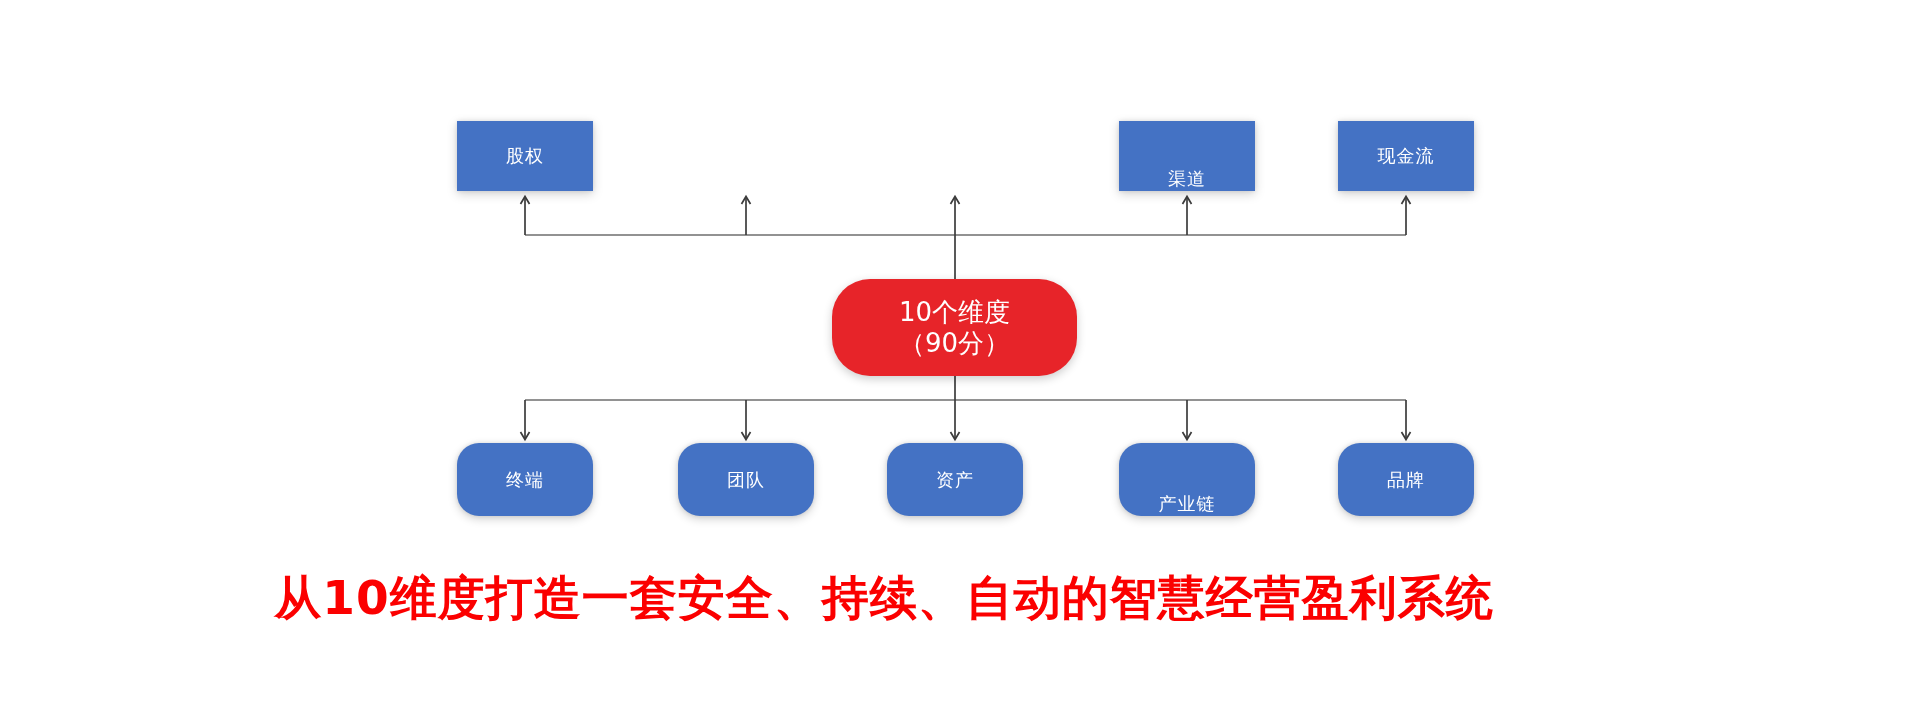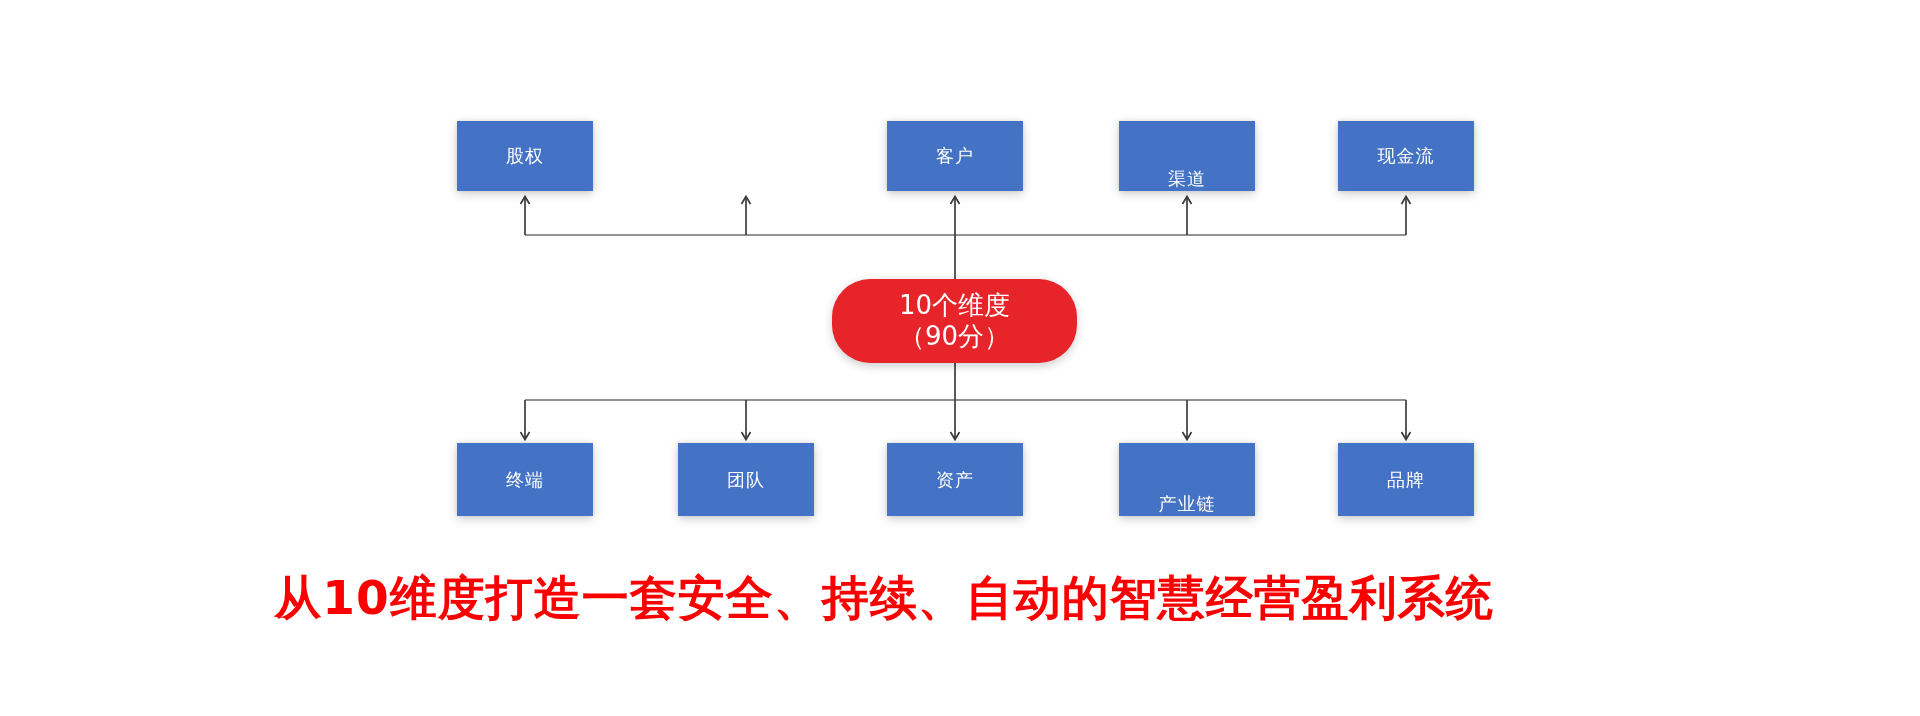--- a/index.html
+++ b/index.html
@@ -24,24 +24,24 @@
   .connectors line.bus{stroke:var(--bus-color);}
   #arrowhead path{stroke:var(--line-color);stroke-width:1.7;fill:none;}
   .node{
     position:absolute;width:136px;
     display:flex;align-items:center;justify-content:center;
     background:var(--node-fill);color:var(--node-text);
     font-size:18px;letter-spacing:1px;
     box-shadow:0 3px 10px rgba(0,0,0,0.18),0 0 4px rgba(0,0,0,0.10);
   }
   .node.top{top:121px;height:70px;}
-  .node.bottom{top:443px;height:73px;}
+  .node.bottom{top:443px;height:73px;border-radius:22px;}
   .n1{left:457px;} .n2{left:678px;} .n3{left:887px;} .n4{left:1119px;align-items:flex-end;} .n5{left:1338px;}
   .badge{
-    position:absolute;left:832px;top:279px;width:245px;height:84px;
+    position:absolute;left:832px;top:279px;width:245px;height:97px;
     background:var(--badge-fill);color:var(--badge-text);
     border-radius:38px;
     display:flex;flex-direction:column;align-items:center;justify-content:center;
     font-size:26px;line-height:31px;
     box-shadow:0 3px 10px rgba(0,0,0,0.20);
   }
   .title{
     position:absolute;left:0;top:567px;width:1768px;
     text-align:center;
     color:var(--title-color);
@@ -74,23 +74,20 @@
     <line x1="525" y1="400" x2="525" y2="439" marker-end="url(#arrowhead)"></line>
     <line x1="746" y1="400" x2="746" y2="439" marker-end="url(#arrowhead)"></line>
     <line x1="955" y1="355" x2="955" y2="439" marker-end="url(#arrowhead)"></line>
     <line x1="1187" y1="400" x2="1187" y2="439" marker-end="url(#arrowhead)"></line>
     <line x1="1406" y1="400" x2="1406" y2="439" marker-end="url(#arrowhead)"></line>
   </svg>
 
   <div class="node top n1">
     <span>股权</span>
   </div>
-  <div class="node top n3">
-    <span>客户</span>
-  </div>
   <div class="node top n4">
     <span>渠道</span>
   </div>
   <div class="node top n5">
     <span>现金流</span>
   </div>
 
   <div class="badge">
     <div>10个维度</div>
     <div>（90分）</div>

